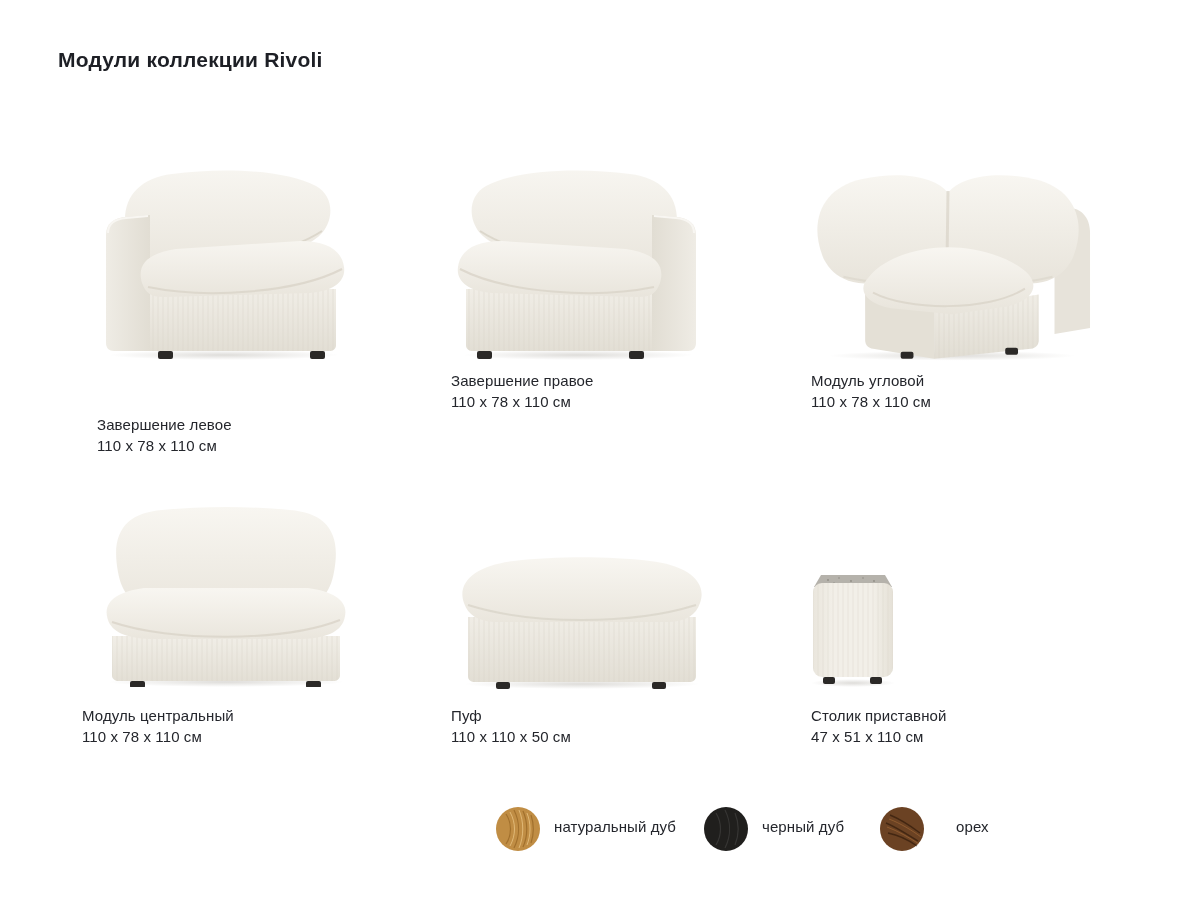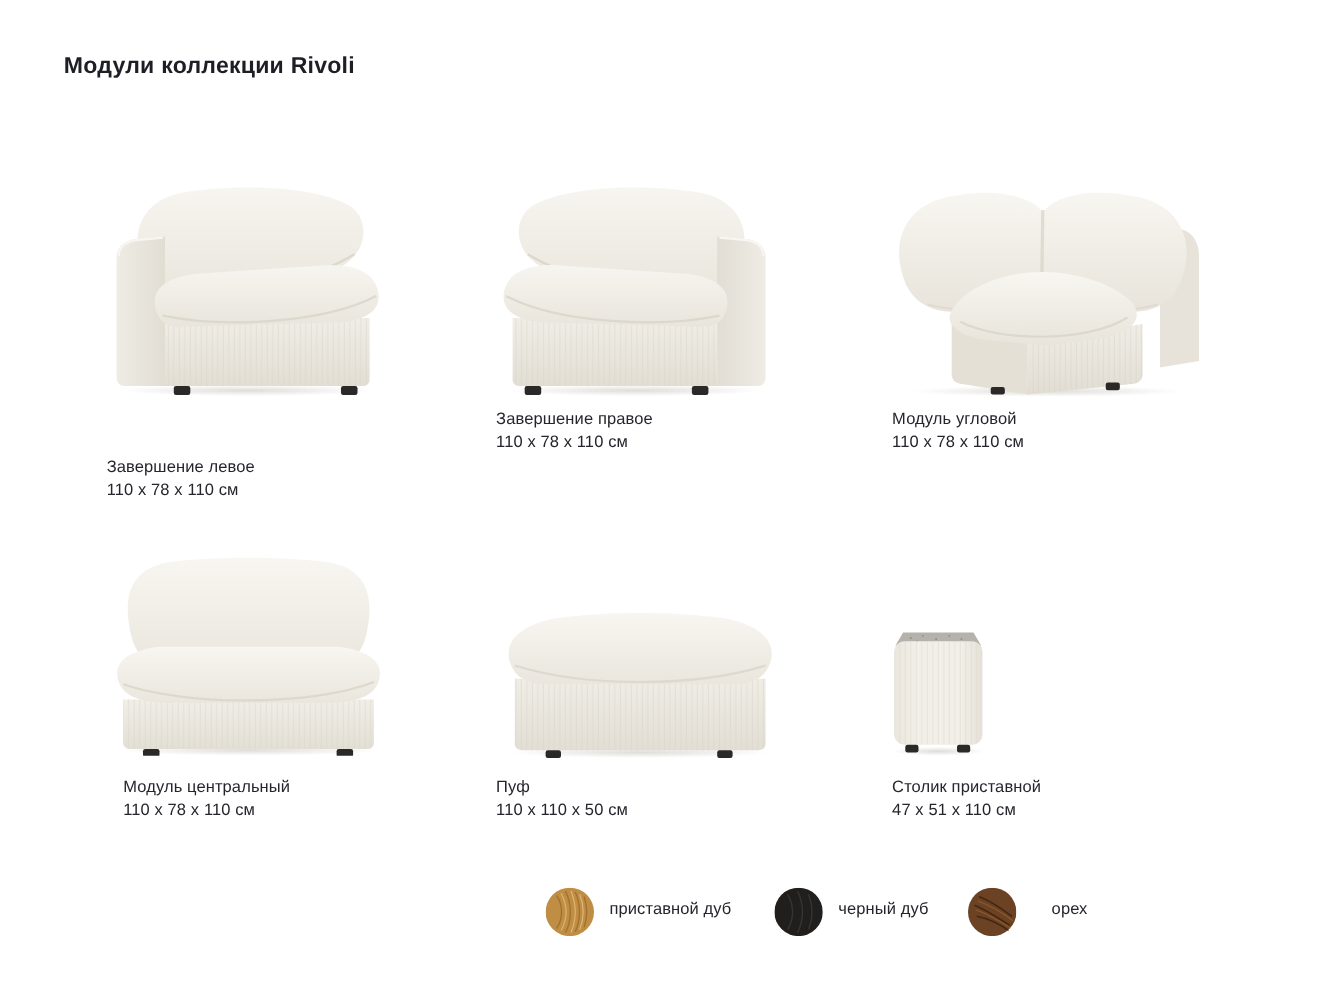--- a/index.html
+++ b/index.html
@@ -246,21 +246,21 @@
         <circle cx="62" cy="14" r="0.8"></circle>
           <circle cx="28" cy="13" r="0.7"></circle>
       </g>
       <rect x="7" y="13" width="80" height="94" rx="9" fill="url(#f6b)"></rect>
       <rect x="7" y="13" width="80" height="94" rx="9" fill="url(#f6r)" opacity="0.4"></rect>
       <rect x="17" y="107" width="12" height="7" rx="2" fill="#2b2927"></rect>
       <rect x="64" y="107" width="12" height="7" rx="2" fill="#2b2927"></rect>
     </svg>
   </figure>
 
-  <div class="module-label" style="left:112px;top:706px;">
+  <div class="module-label" style="left:82px;top:706px;">
     <div class="module-name">Модуль центральный</div>
     <div class="module-dims">110 x 78 x 110 см</div>
   </div>
   <div class="module-label" style="left:451px;top:706px;">
     <div class="module-name">Пуф</div>
     <div class="module-dims">110 x 110 x 50 см</div>
   </div>
   <div class="module-label" style="left:811px;top:706px;">
     <div class="module-name">Столик приставной</div>
     <div class="module-dims">47 x 51 x 110 см</div>
@@ -276,21 +276,21 @@
         <path d="M27,4 C32,15 32,29 27,40"></path>
         <path d="M35,8 C38,17 38,27 35,36"></path>
       </g>
       <g stroke="rgba(255,228,170,0.5)" stroke-width="1" fill="none">
         <path d="M14,5 C20,16 20,28 14,39"></path>
         <path d="M23,3 C28,15 28,29 23,41"></path>
         <path d="M31,6 C35,16 35,28 31,38"></path>
       </g>
     </svg>
   </div>
-  <div class="swatch-label" style="left:554px;">приставной дуб</div>
+  <div class="swatch-label" style="left:554px;">натуральный дуб</div>
 
   <div class="swatch" style="left:704px;top:807px;">
     <svg width="44" height="44" viewBox="0 0 44 44">
       <circle cx="22" cy="22" r="22" fill="#201f1d"></circle>
       <g stroke="rgba(255,255,255,0.10)" stroke-width="1.2" fill="none">
         <path d="M12,6 C18,16 18,28 12,38"></path>
         <path d="M21,3 C27,15 27,29 21,41"></path>
         <path d="M31,6 C35,16 35,28 31,38"></path>
       </g>
     </svg>

